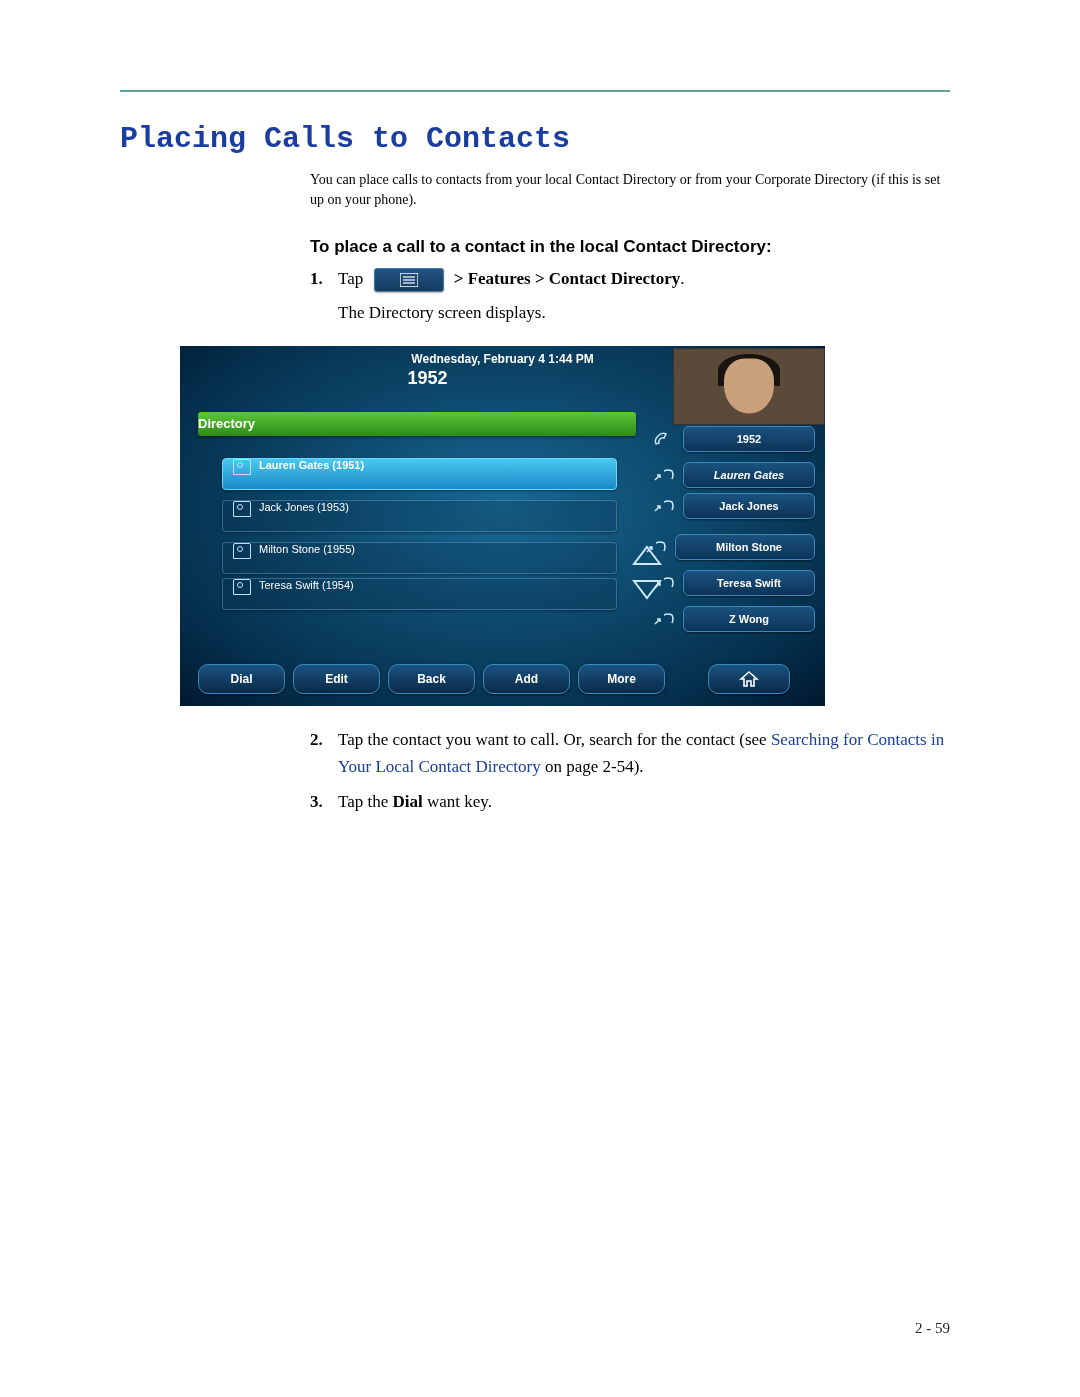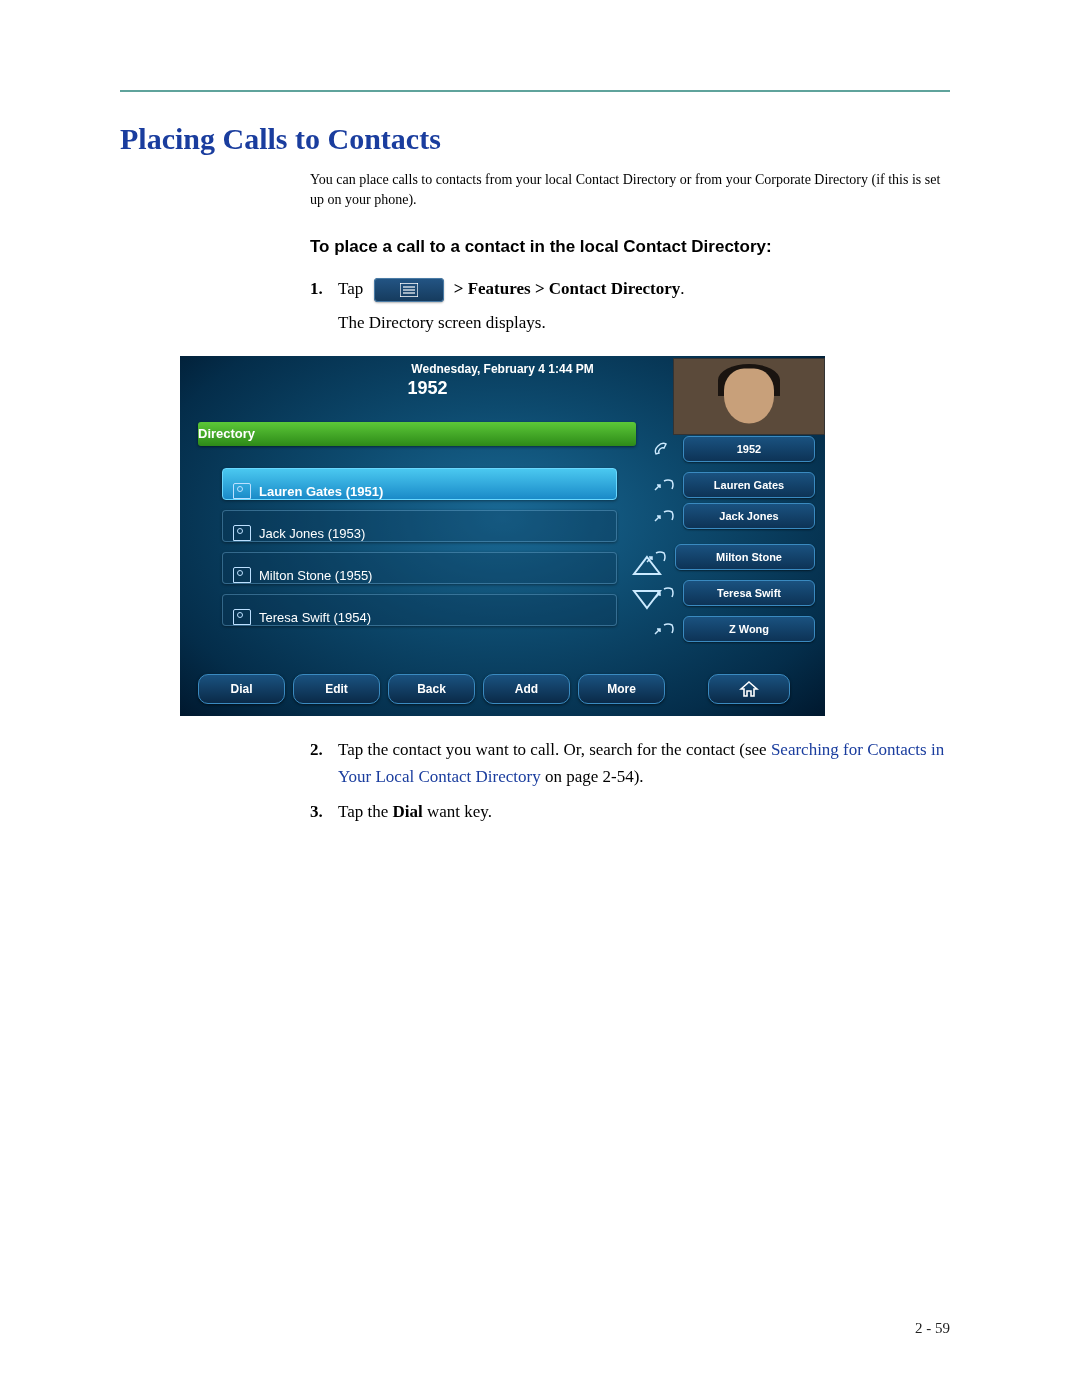--- a/index.html
+++ b/index.html
@@ -23,39 +23,39 @@
     font-size: 16px;
     color: #222;
     margin-bottom: 8px;
   }
   .hr-line {
     border: none;
     border-top: 2px solid #5fa39c;
     margin: 0 0 30px 0;
   }
   h1.section-title {
-    font-family: Liberation Serif, serif;
+    font-family: Liberation Mono, monospace;
     font-weight: bold;
     font-size: 30px;
     color: #1a3d9e;
     margin: 0 0 14px 0;
     font-stretch: condensed;
   }
   .body-text {
     margin-left: 190px;
     font-size: 14px;
     line-height: 1.4;
     margin-bottom: 28px;
   }
   .sub-heading {
     margin-left: 190px;
     font-family: Arial, sans-serif;
     font-weight: bold;
     font-size: 17px;
-    margin-bottom: 18px;
+    margin-bottom: 8px;
   }
   .step {
     margin-left: 190px;
     font-size: 17px;
     line-height: 1.6;
     margin-bottom: 8px;
     position: relative;
     padding-left: 28px;
   }
   .step-num {
@@ -166,40 +166,40 @@
     padding: 0 0;
     box-shadow: 0 1px 3px rgba(0,0,0,0.5);
   }
   .ps-contact-row {
     position: absolute;
     left: 42px;
     width: 395px;
     height: 32px;
     border-radius: 4px;
     color: #fff;
-    font-size: 13px;
-    display: flex;
-    align-items: flex-end;
+    font-size: 11px;
+    display: flex;
+    align-items: flex-start;
     gap: 8px;
     padding: 0 10px;
     box-sizing: border-box;
     border: 1px solid rgba(120, 180, 220, 0.4);
     background: rgba(10, 50, 80, 0.3);
     box-shadow: 0 1px 3px rgba(0,0,0,0.4);
   }
   .ps-contact-row.selected {
     background: linear-gradient(#4ac8f0, #1a8ac8);
     color: #fff;
     font-weight: bold;
     border-color: #6ad8ff;
   }
   .ps-row-0 { top: 112px; }
   .ps-row-1 { top: 154px; }
   .ps-row-2 { top: 196px; }
-  .ps-row-3 { top: 238px; }
+  .ps-row-3 { top: 232px; }
   .contact-icon {
     width: 16px;
     height: 14px;
     border: 1.5px solid #bde0ff;
     border-radius: 2px 2px 0 0;
     position: relative;
     flex-shrink: 0;
   }
   .contact-icon::before {
     content: '';
@@ -232,21 +232,21 @@
     border-radius: 6px;
     color: #fff;
     font-size: 11px;
     font-weight: bold;
     display: flex;
     align-items: center;
     justify-content: center;
     box-shadow: 0 1px 2px rgba(0,0,0,0.5);
   }
   .ps-sd-0 { top: 80px; }
-  .ps-sd-1 { top: 116px; }
+  .ps-sd-1 { top: 116px; font-style: italic; }
   .ps-sd-2 { top: 147px; }
   .ps-sd-3 { top: 188px; padding-left: 8px; }
   .ps-sd-4 { top: 224px; }
   .ps-sd-5 { top: 260px; }
   .ps-sd-icon {
     position: absolute;
     left: -32px;
     width: 22px;
     height: 18px;
   }

